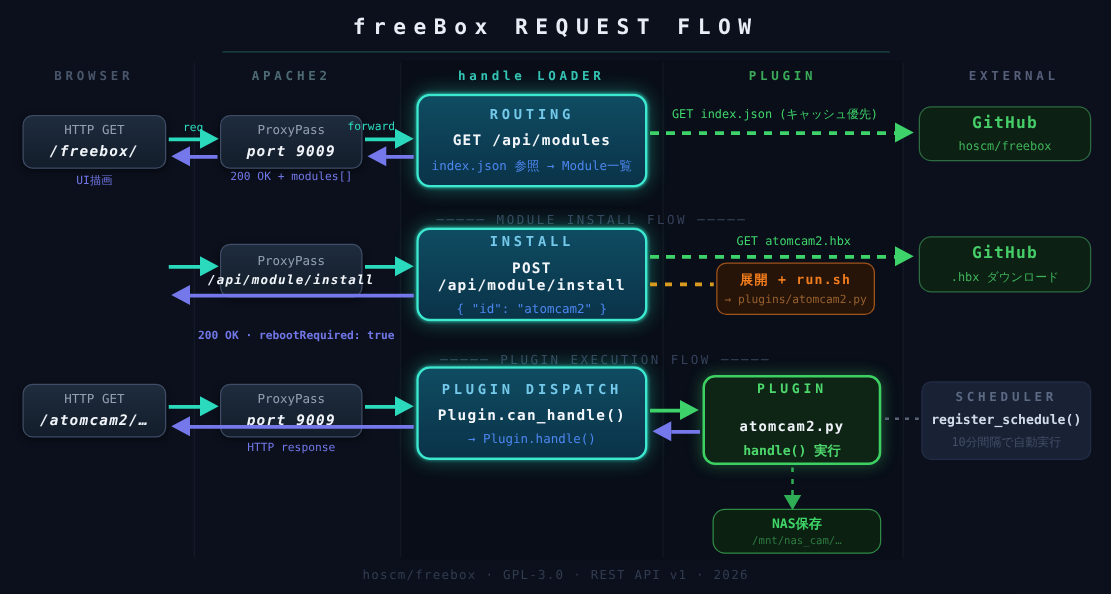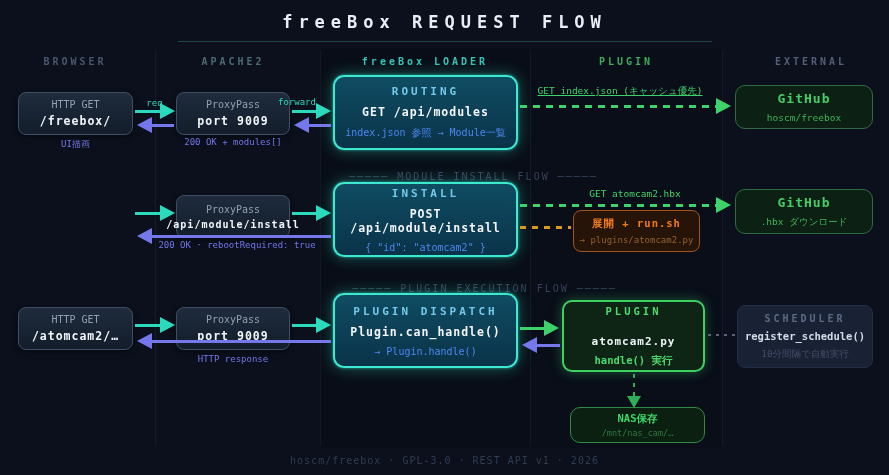--- a/index.html
+++ b/index.html
@@ -18,21 +18,21 @@
   .col-h{position:absolute;top:56px;font-size:10px;font-weight:bold;letter-spacing:3px;text-align:center;}
   .ch-browser{color:#49566b;} .ch-apache{color:#4d6a74;} .ch-loader{color:#35c4b5;}
   .ch-plugin{color:#3cab59;} .ch-external{color:#555f79;}
 
   .node{position:absolute;box-sizing:border-box;display:flex;flex-direction:column;
     align-items:center;justify-content:center;gap:4px;text-align:center;z-index:2;border-radius:8px;}
 
   .box-dark{background:linear-gradient(180deg,#1e2c3d 0%,#131d2b 100%);
     border:1px solid #3f4d66;box-shadow:0 2px 6px rgba(0,0,0,.45);}
   .box-dark .t1{color:#93a0b4;font-size:10px;}
-  .box-dark .t2{color:#f1f5fa;font-size:11.5px;font-weight:bold;letter-spacing:1px;}
+  .box-dark .t2{color:#f1f5fa;font-size:11.5px;font-weight:bold;letter-spacing:1px;font-style:italic;}
   .box-dark .t2.small{font-size:10px;}
 
   .box-cyan{background:linear-gradient(180deg,#0f4c62 0%,#0a3349 100%);
     border:2px solid #3ce9d0;border-radius:11px;
     box-shadow:0 0 16px rgba(48,224,196,.40),0 0 3px rgba(48,224,196,.65);gap:7px;}
   .box-cyan .t1{color:#74c9ea;font-size:11px;font-weight:bold;letter-spacing:3px;}
   .box-cyan .t2{color:#f3f7fb;font-size:11.5px;font-weight:bold;letter-spacing:1px;}
   .box-cyan .t3{color:#4d86ef;font-size:10px;}
 
   .box-ext{background:#0c2013;border:1.5px solid #2e6b40;border-radius:10px;gap:6px;}
@@ -94,21 +94,21 @@
   <div class="col-sep" style="left:155px;"></div>
   <div class="col-sep" style="left:320px;"></div>
   <div class="col-sep" style="left:530px;"></div>
   <div class="col-sep" style="left:722px;"></div>
 
   <div class="page-title">freeBox REQUEST FLOW</div>
   <div class="title-rule"></div>
 
   <div class="col-h ch-browser" style="left:5px;width:140px;">BROWSER</div>
   <div class="col-h ch-apache" style="left:163px;width:140px;">APACHE2</div>
-  <div class="col-h ch-loader" style="left:355px;width:140px;">freeBox LOADER</div>
+  <div class="col-h ch-loader" style="left:355px;width:140px;">handle LOADER</div>
   <div class="col-h ch-plugin" style="left:556px;width:140px;">PLUGIN</div>
   <div class="col-h ch-external" style="left:741px;width:140px;">EXTERNAL</div>
 
   <div class="node box-dark" style="left:18px;top:92px;width:115px;height:43px;">
     <span class="t1">HTTP GET</span>
     <span class="t2">/freebox/</span>
   </div>
   <div class="lbl lbl-purple" style="left:18px;top:138px;width:115px;">UI描画</div>
 
   <div class="lbl lbl-teal" style="left:135px;top:98px;width:39px;">req</div>
@@ -128,21 +128,21 @@
   <div class="head head-r-teal" style="left:316px;top:103px;"></div>
   <div class="sline purple" style="left:308px;top:124px;width:23px;"></div>
   <div class="head head-l-purple" style="left:294px;top:117px;"></div>
 
   <div class="node box-cyan" style="left:333px;top:75px;width:185px;height:75px;">
     <span class="t1">ROUTING</span>
     <span class="t2">GET /api/modules</span>
     <span class="t3">index.json 参照 → Module一覧</span>
   </div>
 
-  <div class="lbl lbl-green" style="left:525px;top:85px;width:190px;text-decoration:underline;">GET index.json (キャッシュ優先)</div>
+  <div class="lbl lbl-green" style="left:525px;top:85px;width:190px;">GET index.json (キャッシュ優先)</div>
   <div class="dash-green" style="left:520px;top:105px;width:196px;"></div>
   <div class="head head-r-green" style="left:716px;top:98px;"></div>
 
   <div class="node box-ext" style="left:735px;top:85px;width:138px;height:44px;">
     <span class="t1">GitHub</span>
     <span class="t2">hoscm/freebox</span>
   </div>
 
   <div class="section-lbl" style="top:171px;padding-left:29px;">───── MODULE INSTALL FLOW ─────</div>
 
@@ -153,21 +153,21 @@
   <div class="node box-dark" style="left:176px;top:195px;width:114px;height:43px;">
     <span class="t1">ProxyPass</span>
     <span class="t2 small">/api/module/install</span>
   </div>
 
   <div class="sline teal" style="left:292px;top:212px;width:25px;"></div>
   <div class="head head-r-teal" style="left:316px;top:205px;"></div>
 
   <div class="sline purple" style="left:152px;top:235px;width:179px;"></div>
   <div class="head head-l-purple" style="left:137px;top:228px;"></div>
-  <div class="lbl lbl-purple" style="left:152px;top:240px;width:170px;">200 OK · rebootRequired: true</div>
+  <div class="lbl lbl-purple" style="left:152px;top:264px;width:170px;font-weight:bold;">200 OK · rebootRequired: true</div>
 
   <div class="node box-cyan" style="left:333px;top:182px;width:185px;height:75px;">
     <span class="t1">INSTALL</span>
     <span class="t2">POST /api/module/install</span>
     <span class="t3">{ "id": "atomcam2" }</span>
   </div>
 
   <div class="lbl lbl-green" style="left:560px;top:188px;width:150px;">GET atomcam2.hbx</div>
   <div class="dash-green" style="left:520px;top:204px;width:196px;"></div>
   <div class="head head-r-green" style="left:716px;top:197px;"></div>

